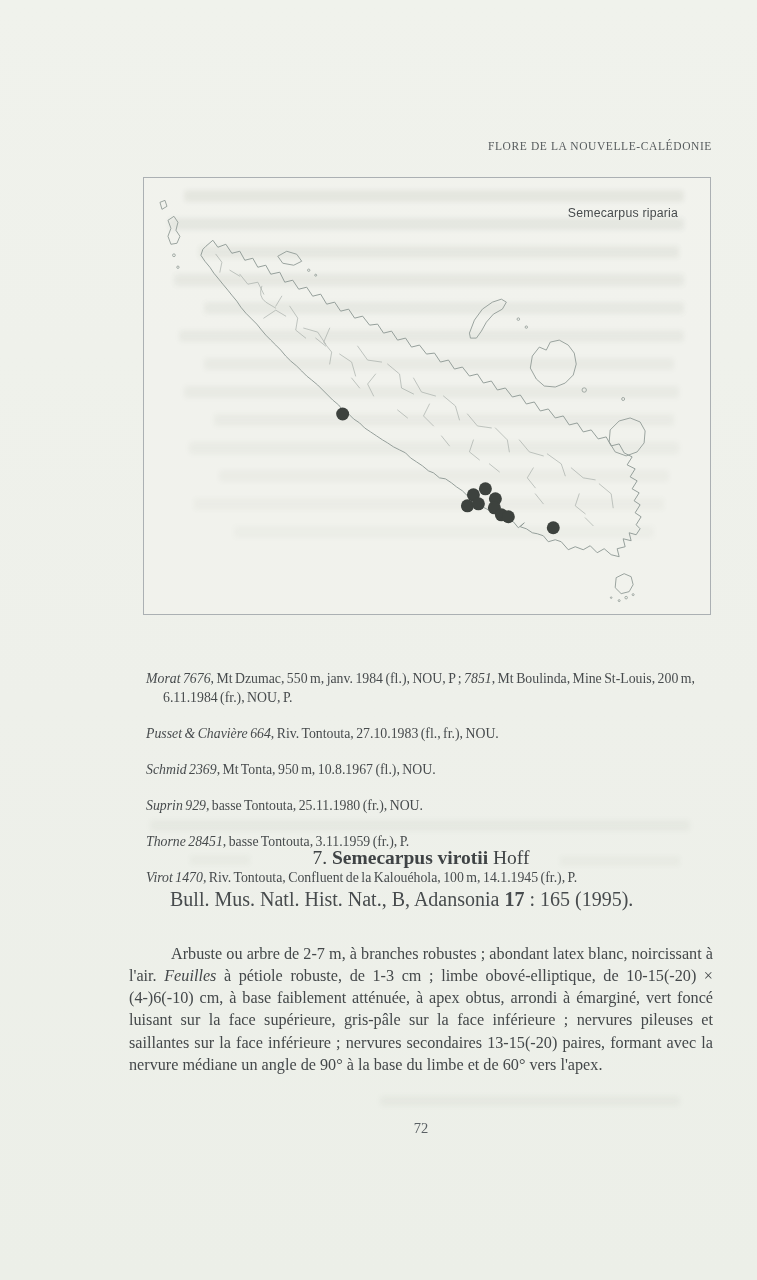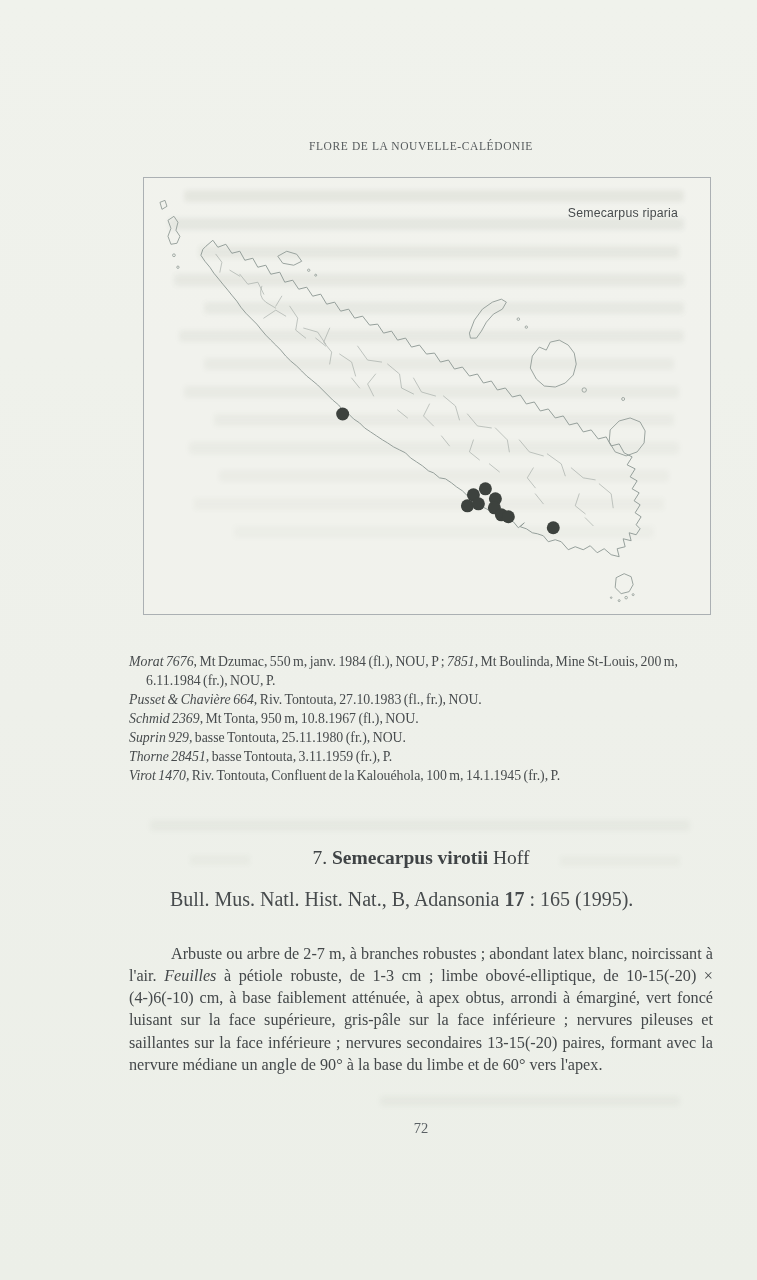--- a/index.html
+++ b/index.html
@@ -5,21 +5,21 @@
   html,body{margin:0;padding:0;background:#d8dad4;}
   #page{
     position:relative;width:757px;height:1280px;margin:0 auto;
     background:linear-gradient(180deg,#f0f2ec 0%,#eef0ea 55%,#ecefe8 100%);
     font-family:"Liberation Serif","DejaVu Serif",serif;
     color:#45494b;overflow:hidden;
   }
   .bleed{position:absolute;background:rgba(108,118,102,0.11);filter:blur(2.5px);border-radius:3px;pointer-events:none;}
   
   #running-head{
-    position:absolute;left:130px;top:140px;width:582px;text-align:center;
+    position:absolute;left:130px;top:140px;width:582px;text-align:right;
     font-size:11.5px;letter-spacing:.6px;color:#565b5d;
   }
   
   #map-figure{
     position:absolute;left:143px;top:177px;width:566px;height:436px;
     border:1px solid #abb0b3;background:rgba(243,245,239,0.45);
   }
   #map-figure svg{position:absolute;left:0;top:0;z-index:2;}
   #map-label{
     position:absolute;right:32px;top:28px;z-index:3;
@@ -28,21 +28,21 @@
   }
   .coast{fill:none;stroke:#909a96;stroke-width:.95;stroke-linejoin:round;}
   .rivers{fill:none;stroke:#9aa29e;stroke-width:.65;stroke-linecap:round;stroke-linejoin:round;opacity:.9;}
   .islet{fill:none;stroke:#909a96;stroke-width:.9;stroke-linejoin:round;}
   .islet-dot{fill:none;stroke:#909a96;stroke-width:.8;}
   
   #specimen-list{
     position:absolute;left:129px;top:652px;width:590px;
     font-size:13.8px;line-height:19px;color:#474b4d;word-spacing:-1px;
   }
-  .cite{margin:0;padding-left:17px;text-indent:-17px;}
+  .cite{margin:17px;padding-left:17px;text-indent:-17px;}
   .cite i{font-style:italic;}
   
   #section-heading{
     position:absolute;left:130px;top:845px;width:582px;text-align:center;
     font-size:19.5px;line-height:26px;color:#3f4345;
   }
   #section-heading b{font-weight:700;margin-top:24px;}
   
   #reference-line{
     position:absolute;left:170px;top:888px;width:540px;

